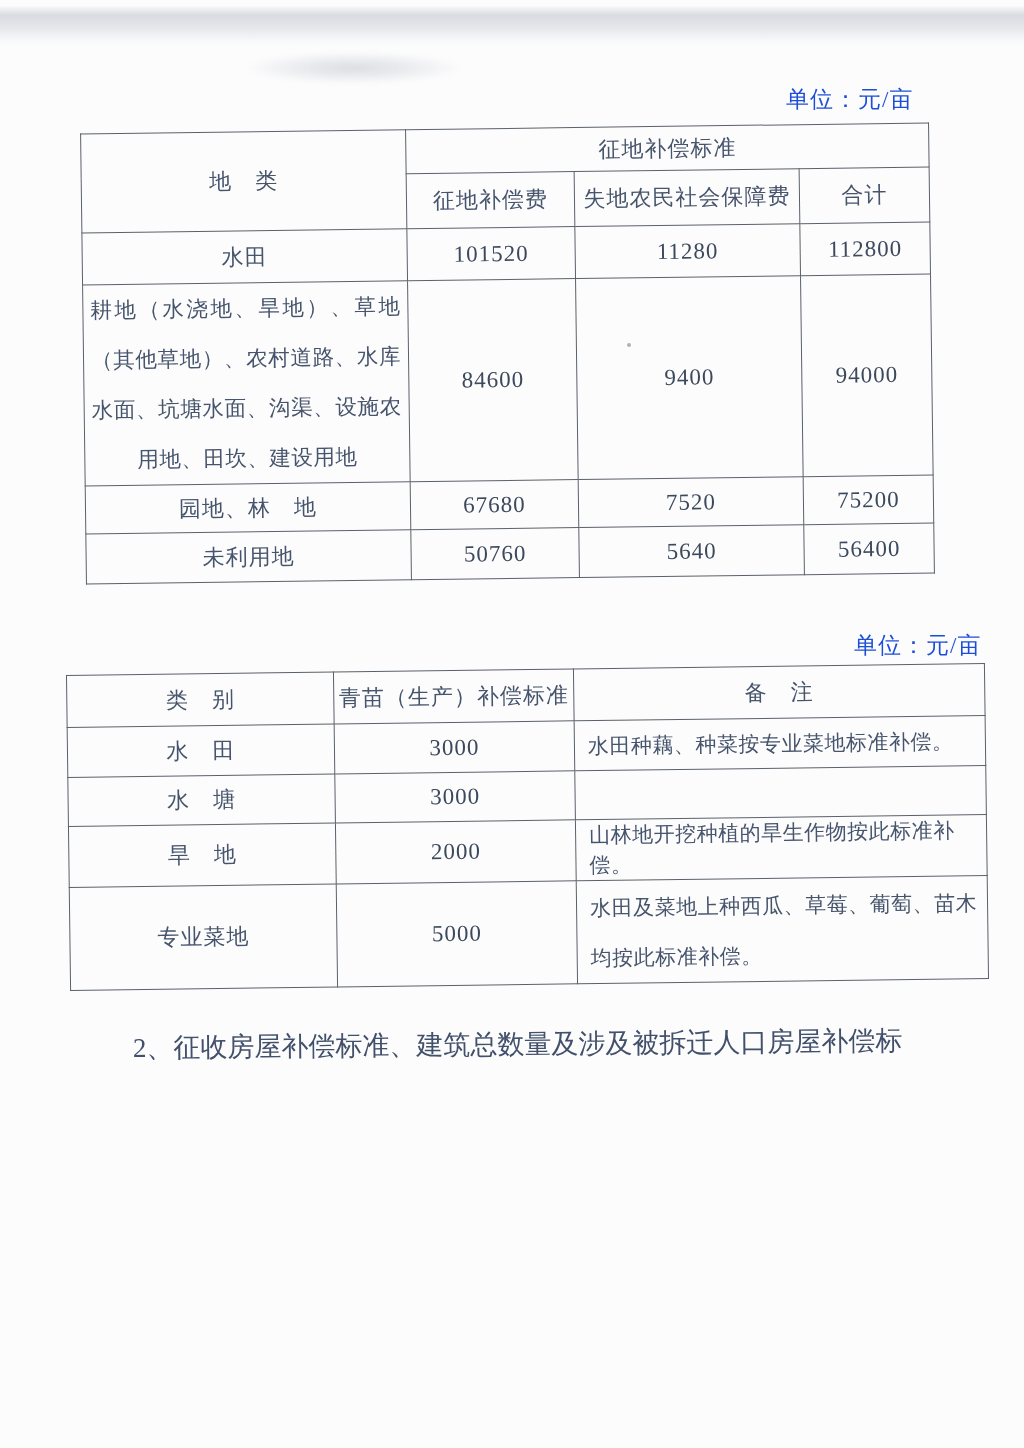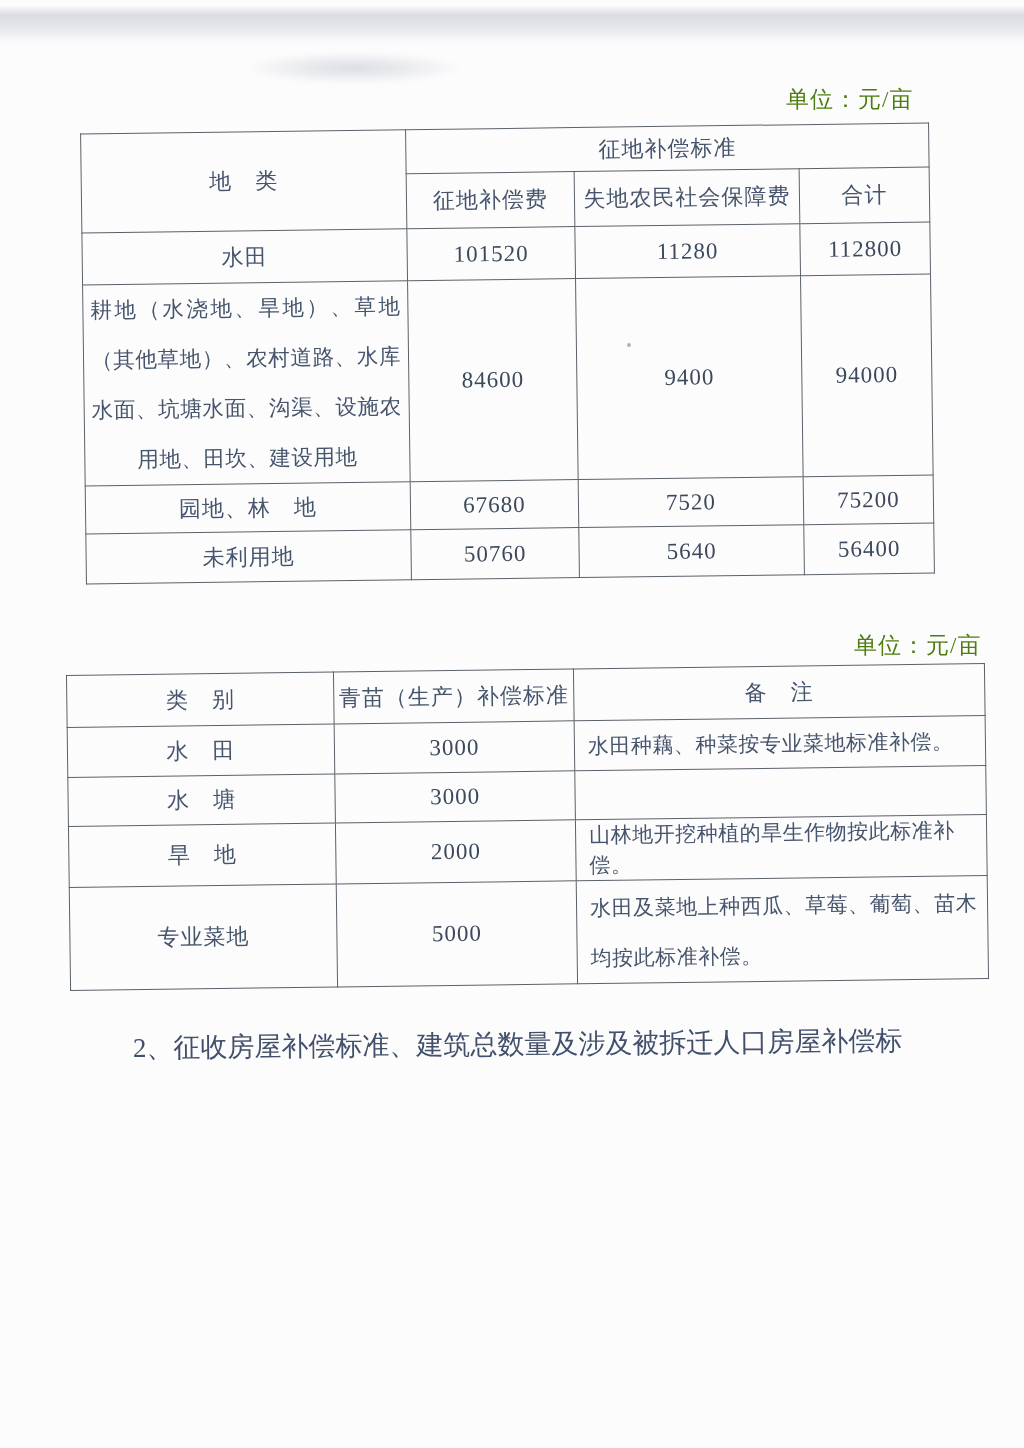--- a/index.html
+++ b/index.html
@@ -22,21 +22,21 @@
   .scan-smudge{
     position:absolute;left:246px;top:52px;width:215px;height:32px;
     background:radial-gradient(ellipse at center,rgba(165,170,182,0.38),rgba(165,170,182,0) 72%);
     filter:blur(2px);
   }
   .scan-dot{
     position:absolute;left:627px;top:343px;width:4px;height:4px;border-radius:50%;
     background:rgba(112,118,130,0.55);
   }
   
-  .unit{position:absolute;font-size:23px;letter-spacing:1px;color:#4d7c0f;}
+  .unit{position:absolute;font-size:23px;letter-spacing:1px;color:#1d4ed8;}
   .unit1{left:786px;top:84px;}
   .unit2{left:854px;top:630px;}
   
   table{position:absolute;border-collapse:collapse;table-layout:fixed;}
   td{
     border:1.5px solid #5a6169;
     text-align:center;vertical-align:middle;
     font-size:22px;letter-spacing:1px;color:#46546c;
     padding:0;overflow:hidden;
   }

